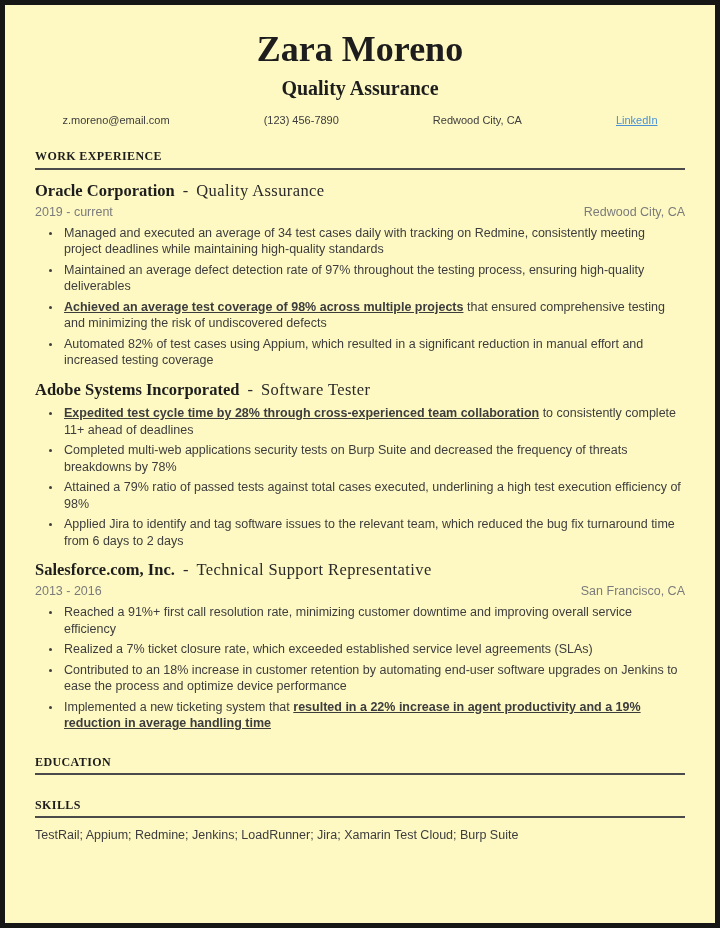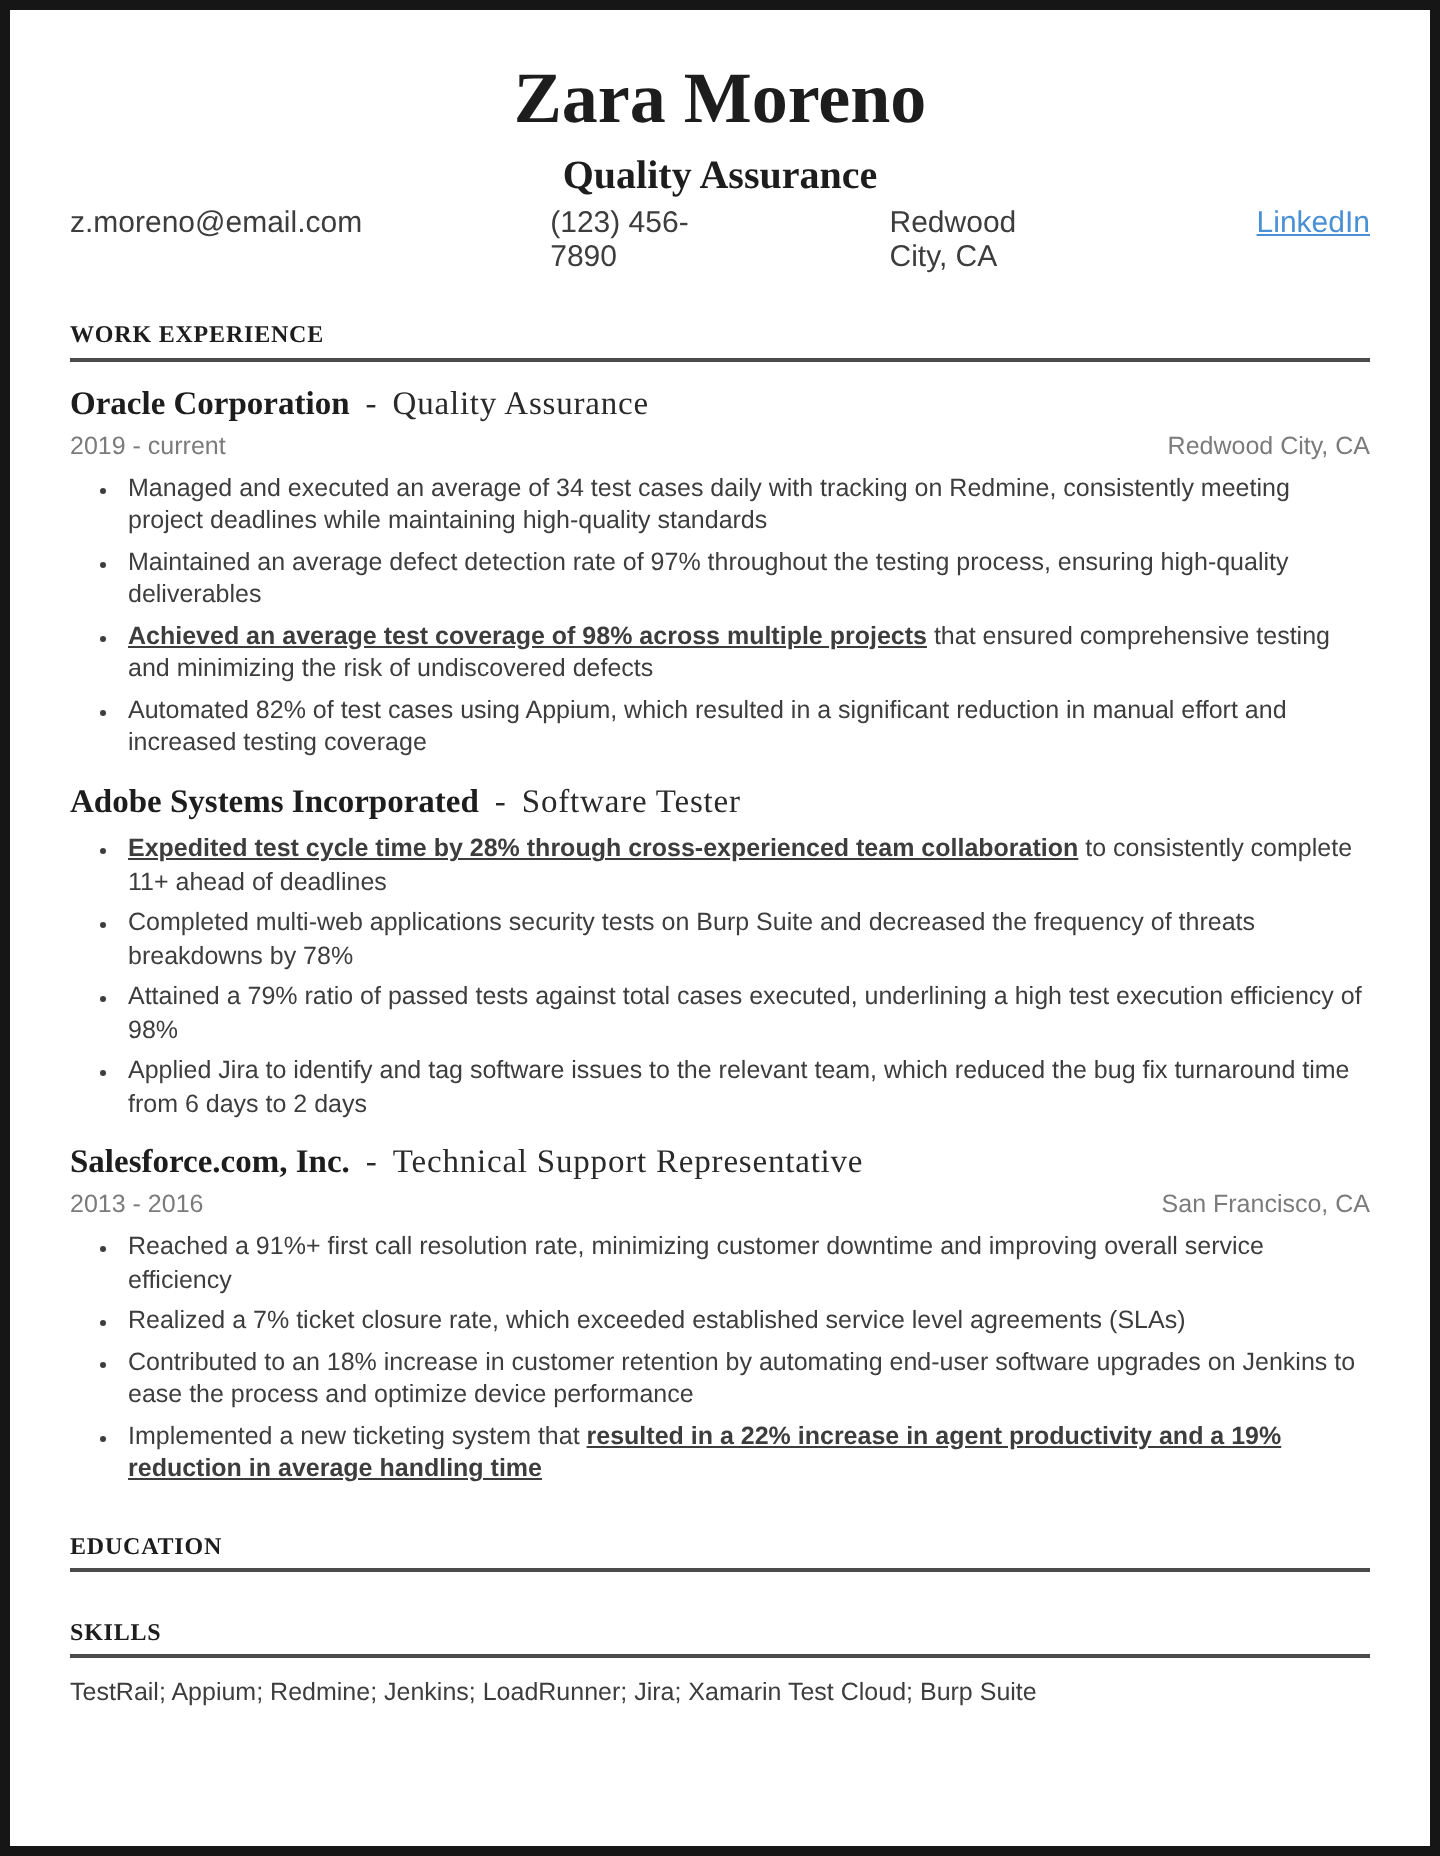--- a/index.html
+++ b/index.html
@@ -1,21 +1,21 @@
 <!DOCTYPE html>
 <html style="--link-blue: #4a90d5;"><head>
 <meta charset="utf-8">
 <style>
   * { box-sizing: border-box; }
   html, body { margin: 0; padding: 0; background: #e8e8e8; }
   .page {
     width: 720px;
     height: 928px;
     margin: 0 auto;
-    background: #ffffff;
+    background: #fef9c3;
     border: 5px solid #161616;
     font-family: "Liberation Sans", sans-serif;
     color: #3d3d3d;
     padding: 18px 30px 0 30px;
     overflow: hidden;
   }
   
   .name {
     font-family: "Liberation Serif", serif;
     font-size: 36px;
@@ -32,22 +32,22 @@
     color: #1d1d1d;
     text-align: center;
     margin: 7px 0 0 0;
     line-height: 1.15;
   }
   .contact {
     display: flex;
     justify-content: center;
     align-items: baseline;
     gap: 94px;
-    margin-top: 3px;
-    font-size: 15px;
+    margin-top: 14px;
+    font-size: 11px;
     color: #3d3d3d;
   }
   .link {
     color: var(--link-blue, #4a90d5);
     text-decoration: underline;
     cursor: pointer;
   }
   
   .sec-heading {
     font-family: "Liberation Serif", serif;

